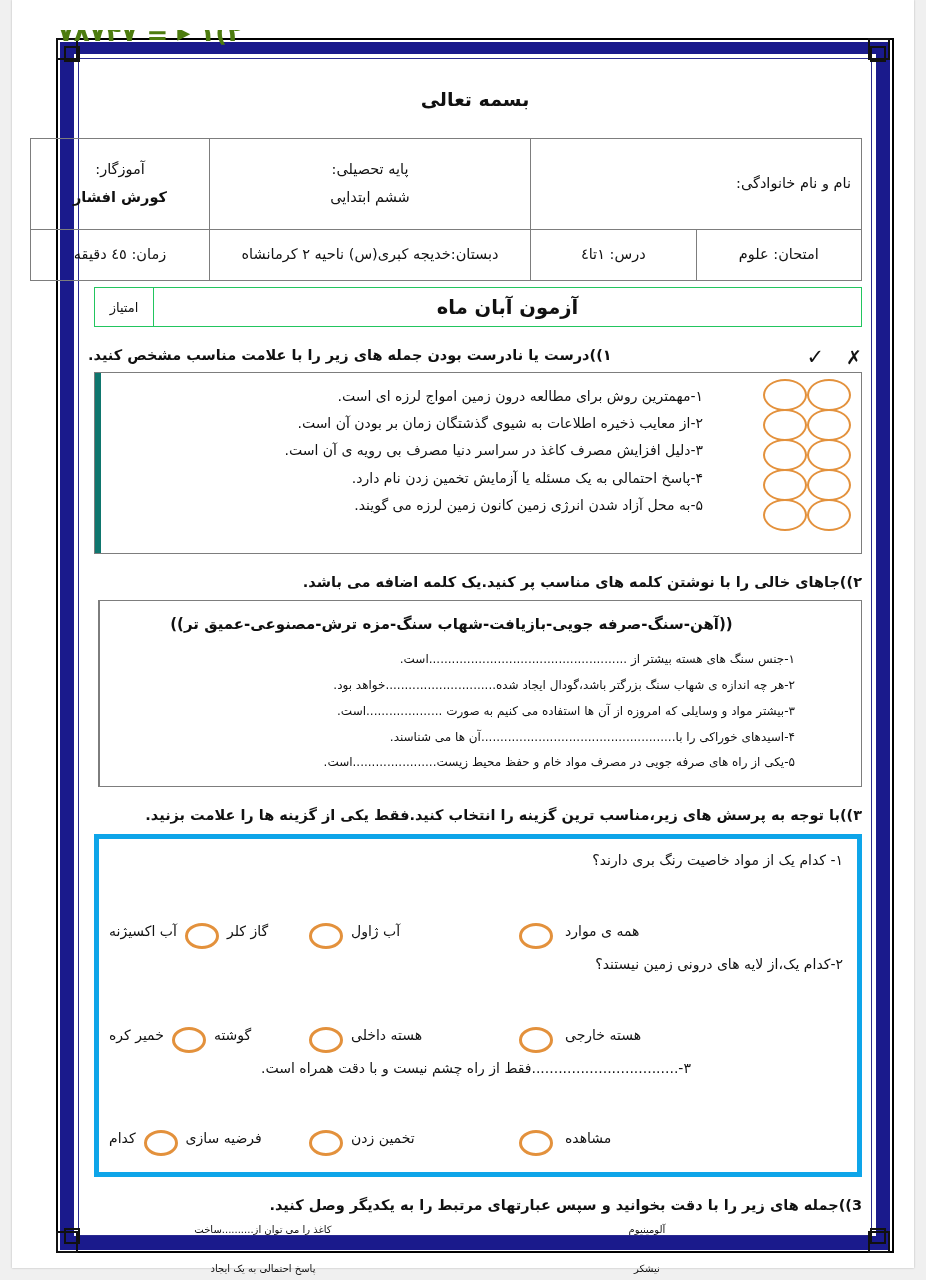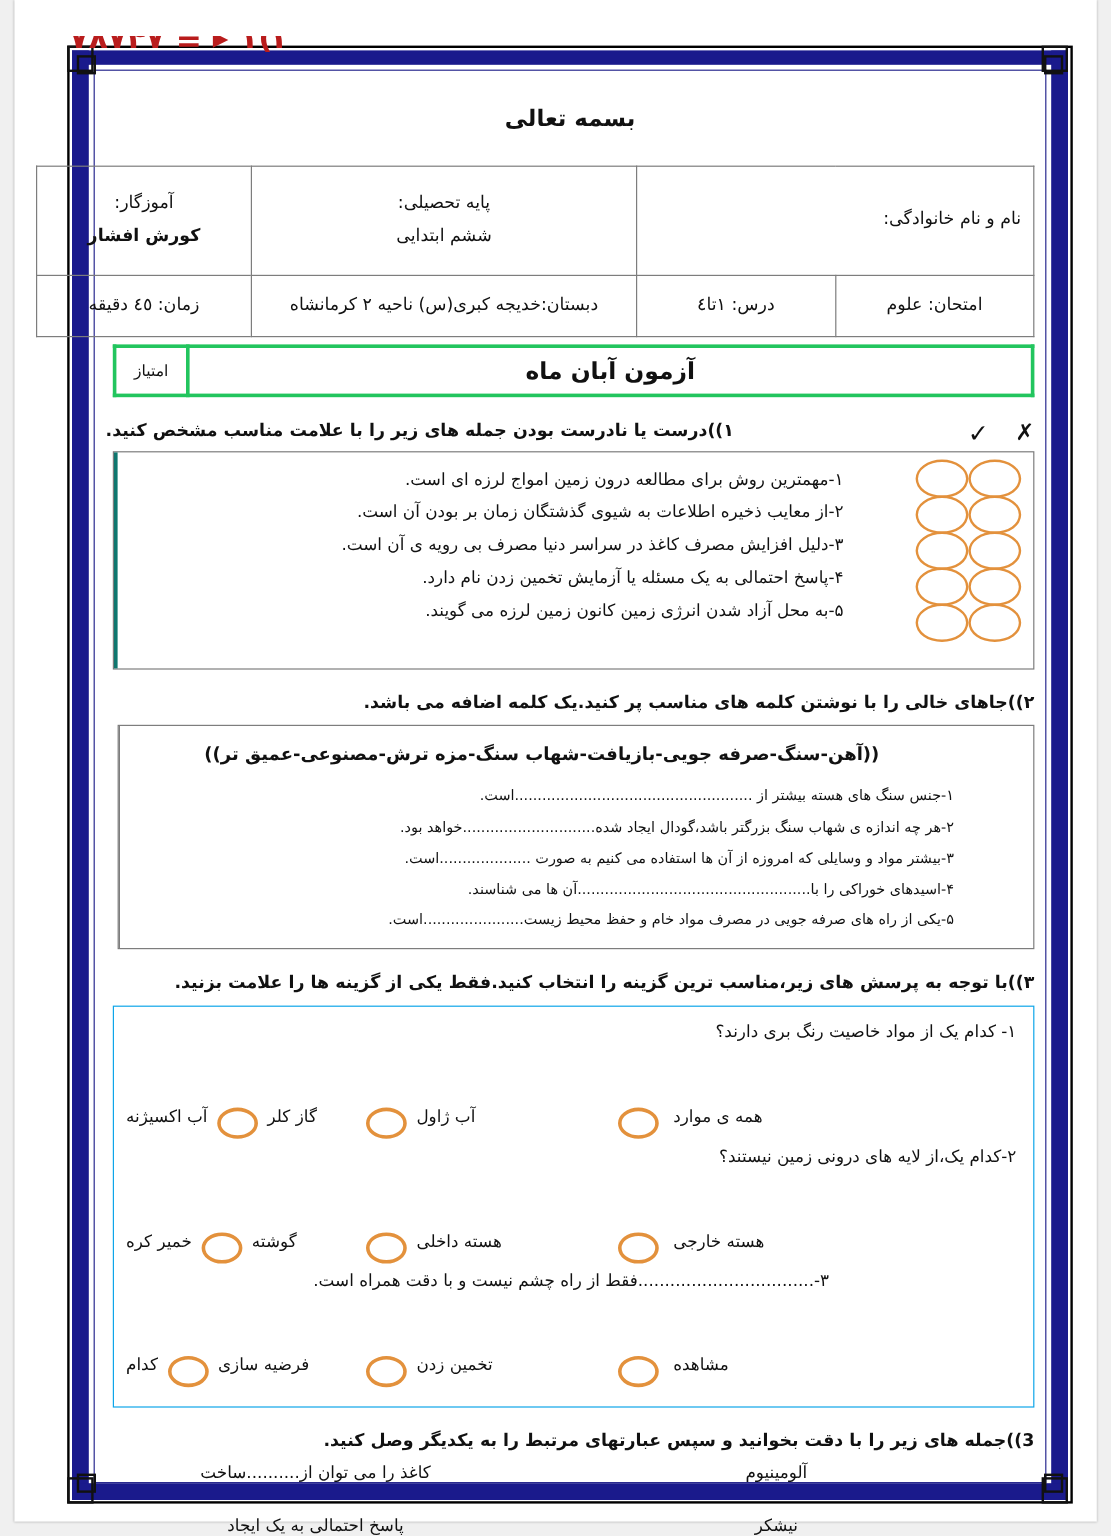--- a/index.html
+++ b/index.html
@@ -92,21 +92,21 @@
     overflow: hidden;
     pointer-events: none;
   }
   .top-artifact .glyphs {
     position: absolute;
     left: 0;
     top: -13px;
     width: 834px;
     font-size: 26px;
     font-weight: bold;
-    color: #b91c1c;
+    color: #4d7c0f;
     letter-spacing: 1px;
     white-space: nowrap;
     direction: ltr;
     font-family: "DejaVu Sans", sans-serif;
   }
 
   
   .content {
     position: absolute;
     left: 76px;
@@ -145,21 +145,21 @@
   .r2 { height: 38px; }
 
   
   table.titlebar {
     width: 768px;
     margin: 6px 0 0 0;
     border-collapse: collapse;
     table-layout: fixed;
   }
   table.titlebar td {
-    border: 3px solid #22c55e;
+    border: 1px solid #22c55e;
     height: 36px;
     vertical-align: middle;
   }
   .azmoun-title {
     text-align: center;
     font-size: 19.5px;
     font-weight: bold;
   }
   .emtiaz-cell {
     text-align: center;
@@ -206,21 +206,21 @@
     width: 768px;
     border: 1px solid #7d7d7d;
     box-sizing: border-box;
     display: flex;
     flex-direction: row-reverse;
     min-height: 182px;
   }
   .q1-statements {
     flex: 1;
     padding: 10px 14px 8px 6px;
-    border-left: 3px solid #0f766e;
+    border-left: 6px solid #0f766e;
     text-align: right;
   }
   .q1-statements .st {
     font-size: 14px;
     line-height: 1.95;
     white-space: nowrap;
   }
   .q1-bubbles {
     width: 128px;
     padding: 6px 10px 6px 6px;
@@ -267,21 +267,21 @@
   .q2-body .st {
     font-size: 12px;
     line-height: 2.15;
     white-space: nowrap;
   }
   .q2-side { width: 52px; }
 
   
   .q3box {
     width: 768px;
-    border: 1px solid #0ea5e9;
+    border: 5px solid #0ea5e9;
     box-sizing: border-box;
     padding: 8px 14px 12px 10px;
   }
   .q3-qtext {
     font-size: 14px;
     text-align: right;
     line-height: 1.7;
     margin-top: 2px;
   }
   .q3-qtext.centered { text-align: center; }
@@ -314,21 +314,21 @@
   .ow3 { width: 200px; gap: 12px; }
 
   
   .q4wrap {
     width: 768px;
     margin-top: 2px;
   }
   .match-row {
     display: flex;
     flex-direction: row-reverse;
-    font-size: 14px;
+    font-size: 10px;
     margin-bottom: 30px;
   }
   .match-left-col  { width: 56%; text-align: center; }
   .match-right-col { width: 44%; text-align: center; }
 </style>
 </head>
 <body>
 
 <div class="sheet">
 

